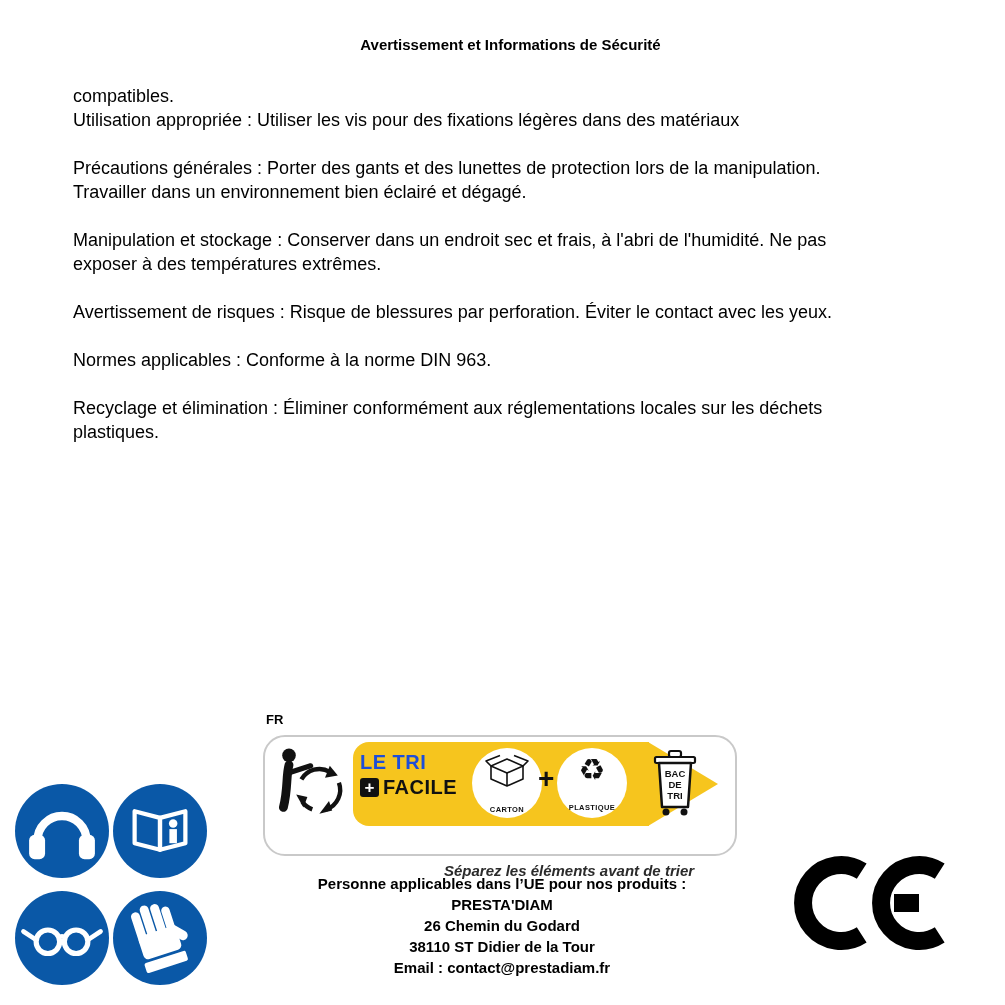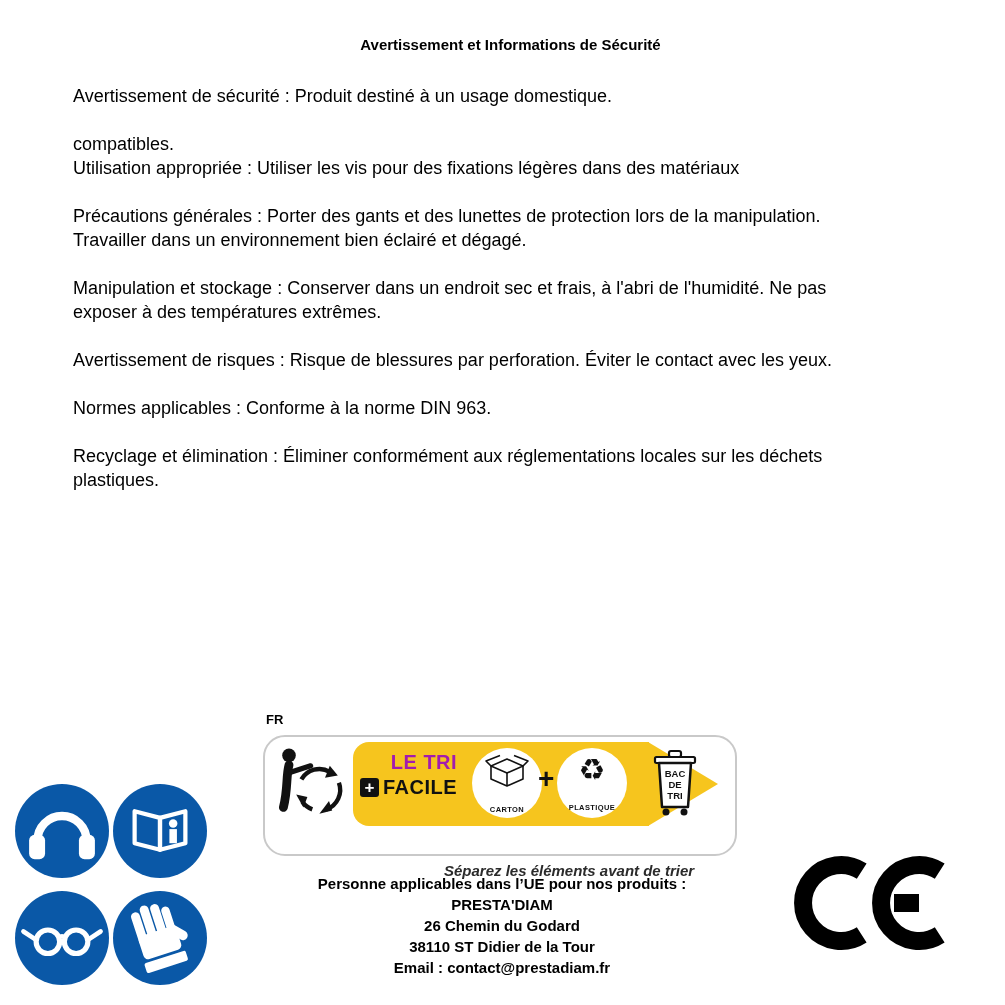--- a/index.html
+++ b/index.html
@@ -32,21 +32,21 @@
     position:absolute;left:263px;top:735px;width:474px;height:121px;
     background:#fff;border:2px solid #c9c9c9;border-radius:22px;box-sizing:border-box;
   }
   .triman{position:absolute;left:8px;top:4px;width:80px;height:88px;}
   .band{
     position:absolute;left:88px;top:5px;width:296px;height:84px;
     background:var(--label-yellow);border-radius:16px 0 0 16px;
   }
   .chevron{position:absolute;left:383px;top:5px;width:70px;height:84px;}
   .headline{position:absolute;left:95px;top:15px;line-height:1;}
-  .headline-top{font-size:20px;font-weight:900;letter-spacing:.5px;color:#a21caf;text-align:right;}
+  .headline-top{font-size:20px;font-weight:900;letter-spacing:.5px;color:#1d4ed8;}
   .headline-bottom{display:flex;align-items:center;gap:4px;margin-top:5px;}
   .plus-box{
     display:inline-flex;align-items:center;justify-content:center;
     width:19px;height:19px;background:#111;color:#fff;border-radius:3px;
     font-size:17px;font-weight:900;line-height:1;
   }
   .facile{font-size:20px;font-weight:700;letter-spacing:.5px;color:#111;}
   .mat-circle{
     position:absolute;top:11px;width:70px;height:70px;border-radius:50%;background:#fff;
     display:flex;flex-direction:column;align-items:center;justify-content:center;
@@ -70,23 +70,20 @@
   .ce-mark{position:absolute;left:793px;top:853px;width:160px;height:100px;}
 </style>
 </head>
 <body>
 
 <div class="page">
 
   <h1 class="title">Avertissement et Informations de Sécurité</h1>
 
   <div class="body-text">
-    <p class="para">
-      <span class="ln">Avertissement de sécurité : Produit destiné à un usage domestique.</span>
-    </p>
     <p class="para">
       <span class="ln">compatibles.</span>
       <span class="ln">Utilisation appropriée : Utiliser les vis pour des fixations légères dans des matériaux</span>
     </p>
     <p class="para">
       <span class="ln">Précautions générales : Porter des gants et des lunettes de protection lors de la manipulation.</span>
       <span class="ln">Travailler dans un environnement bien éclairé et dégagé.</span>
     </p>
     <p class="para">
       <span class="ln">Manipulation et stockage : Conserver dans un endroit sec et frais, à l'abri de l'humidité. Ne pas</span>

